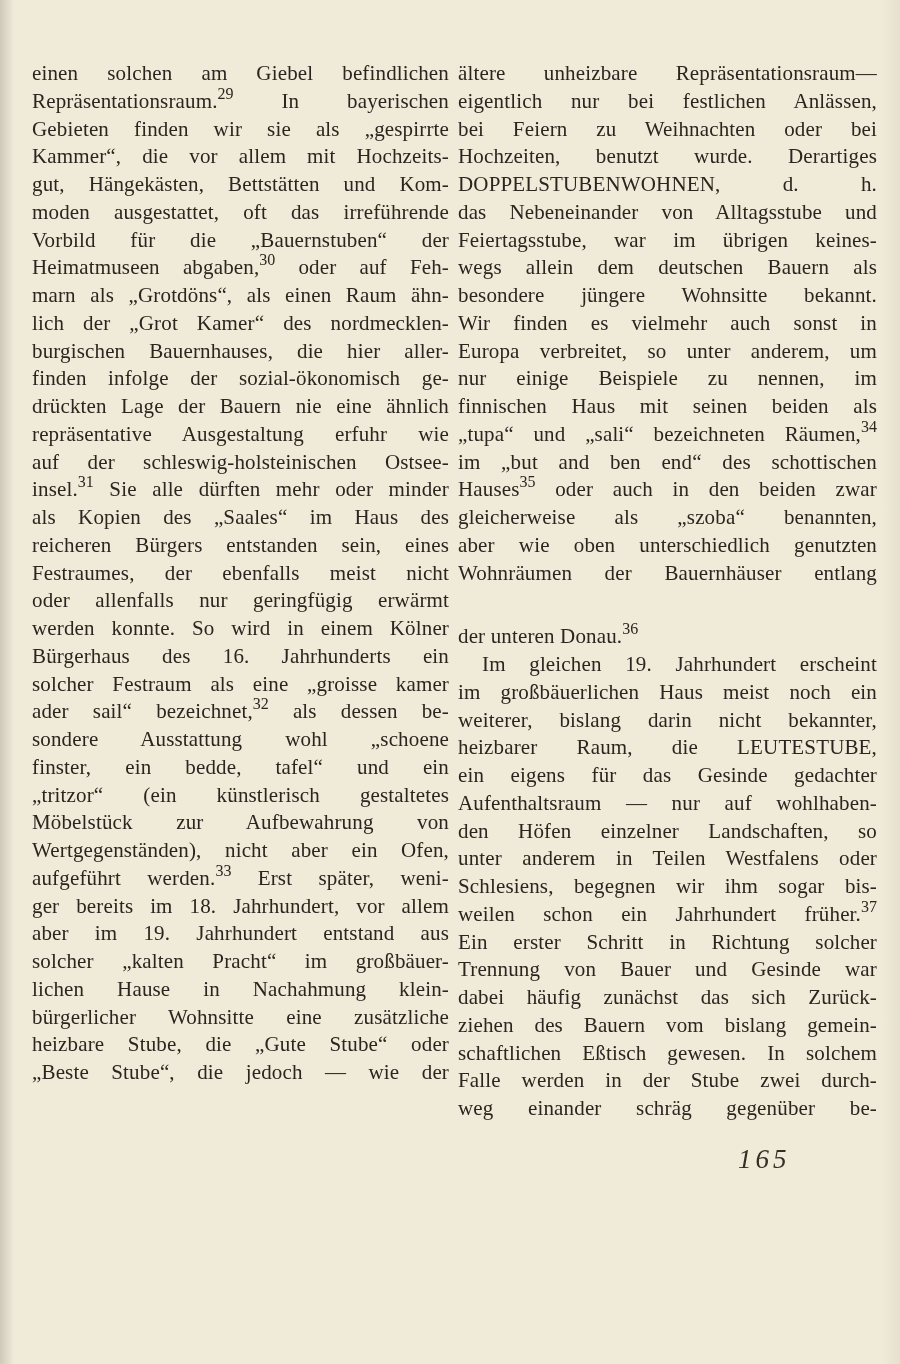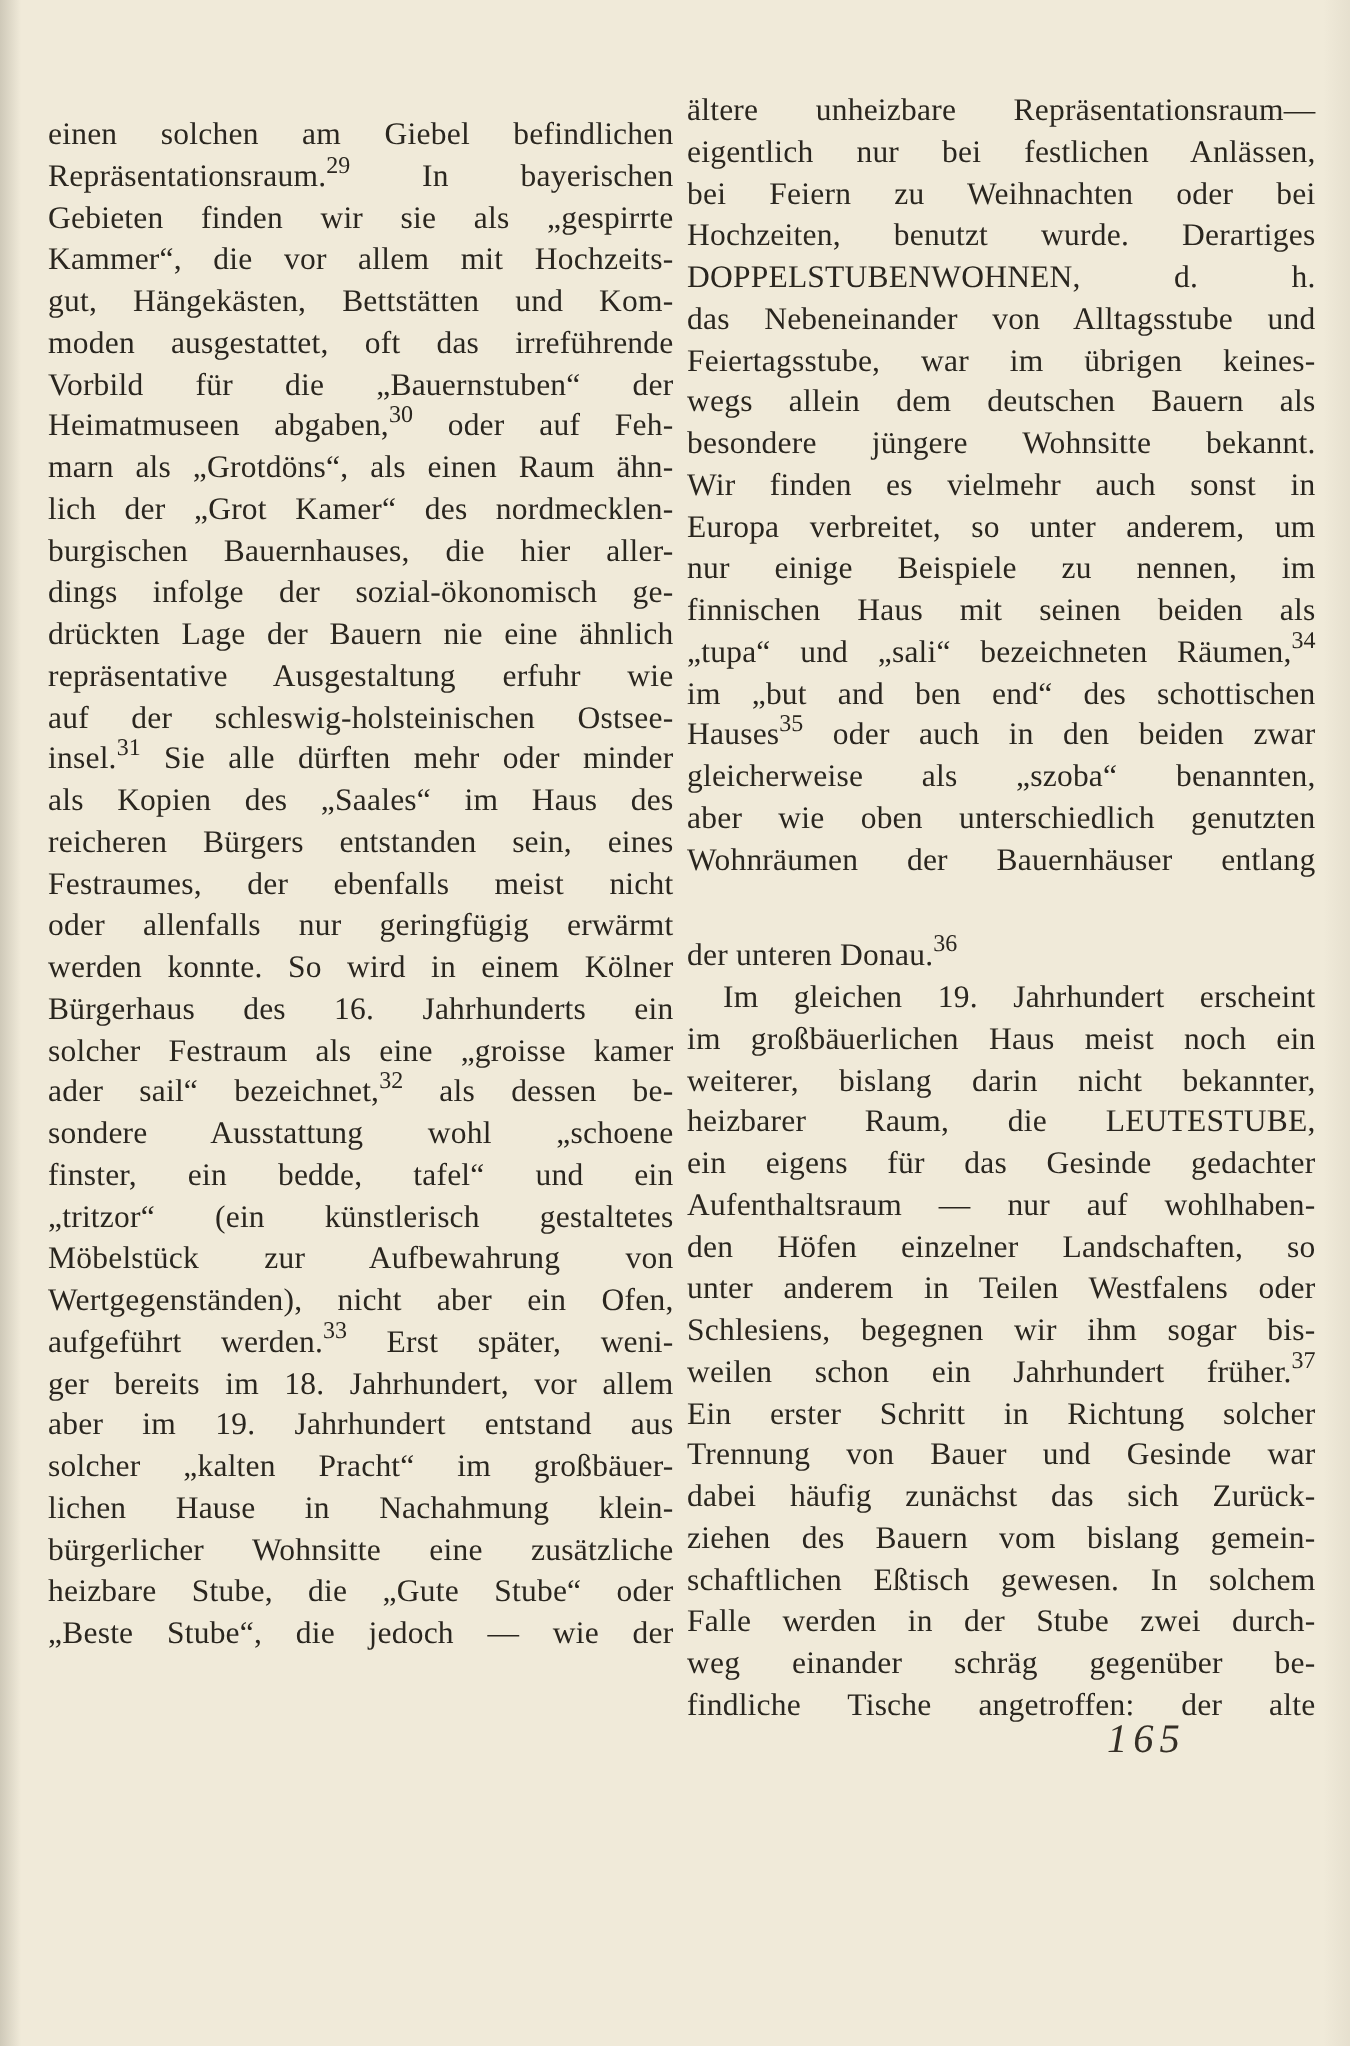--- a/index.html
+++ b/index.html
@@ -34,21 +34,21 @@
     inset: 0;
     color: #2a261f;
   }
   .col {
     position: absolute;
     top: 60px;
     font-size: 21px;
     line-height: 27.75px;
     letter-spacing: 0.15px;
   }
-  .col-left  { left: 32px;  width: 417px; margin-top: 16px; }
+  .col-left  { left: 32px;  width: 417px; }
   .col-right { left: 458px; width: 419px; }
   .line {
     text-align: justify;
     text-align-last: justify;
     white-space: normal;
     height: 27.75px;
   }
   .line.endline { text-align-last: left; margin-top: 36px; }
   .line.indent { text-indent: 24px; }
   sup {
@@ -80,21 +80,21 @@
       <div class="line">Repräsentationsraum.<sup>29</sup> In bayerischen</div>
       <div class="line">Gebieten finden wir sie als „gespirrte</div>
       <div class="line">Kammer“, die vor allem mit Hochzeits-</div>
       <div class="line">gut, Hängekästen, Bettstätten und Kom-</div>
       <div class="line">moden ausgestattet, oft das irreführende</div>
       <div class="line">Vorbild für die „Bauernstuben“ der</div>
       <div class="line">Heimatmuseen abgaben,<sup>30</sup> oder auf Feh-</div>
       <div class="line">marn als „Grotdöns“, als einen Raum ähn-</div>
       <div class="line">lich der „Grot Kamer“ des nordmecklen-</div>
       <div class="line">burgischen Bauernhauses, die hier aller-</div>
-      <div class="line">dings infolge der sozial-ökonomisch ge-</div>
+      <div class="line">finden infolge der sozial-ökonomisch ge-</div>
       <div class="line">drückten Lage der Bauern nie eine ähnlich</div>
       <div class="line">repräsentative Ausgestaltung erfuhr wie</div>
       <div class="line">auf der schleswig-holsteinischen Ostsee-</div>
       <div class="line">insel.<sup>31</sup> Sie alle dürften mehr oder minder</div>
       <div class="line">als Kopien des „Saales“ im Haus des</div>
       <div class="line">reicheren Bürgers entstanden sein, eines</div>
       <div class="line">Festraumes, der ebenfalls meist nicht</div>
       <div class="line">oder allenfalls nur geringfügig erwärmt</div>
       <div class="line">werden konnte. So wird in einem Kölner</div>
       <div class="line">Bürgerhaus des 16. Jahrhunderts ein</div>
@@ -145,17 +145,16 @@
       <div class="line">unter anderem in Teilen Westfalens oder</div>
       <div class="line">Schlesiens, begegnen wir ihm sogar bis-</div>
       <div class="line">weilen schon ein Jahrhundert früher.<sup>37</sup></div>
       <div class="line">Ein erster Schritt in Richtung solcher</div>
       <div class="line">Trennung von Bauer und Gesinde war</div>
       <div class="line">dabei häufig zunächst das sich Zurück-</div>
       <div class="line">ziehen des Bauern vom bislang gemein-</div>
       <div class="line">schaftlichen Eßtisch gewesen. In solchem</div>
       <div class="line">Falle werden in der Stube zwei durch-</div>
       <div class="line">weg einander schräg gegenüber be-</div>
-      <div class="line">findliche Tische angetroffen: der alte</div>
     </div>
 
   <div class="folio">165</div>
 </div>
 
 </body></html>

